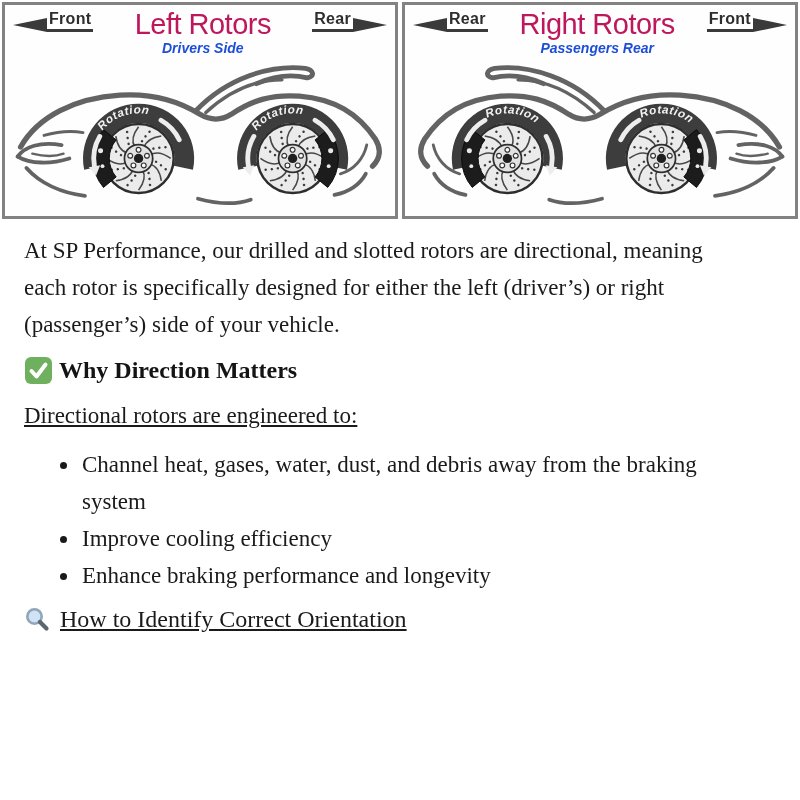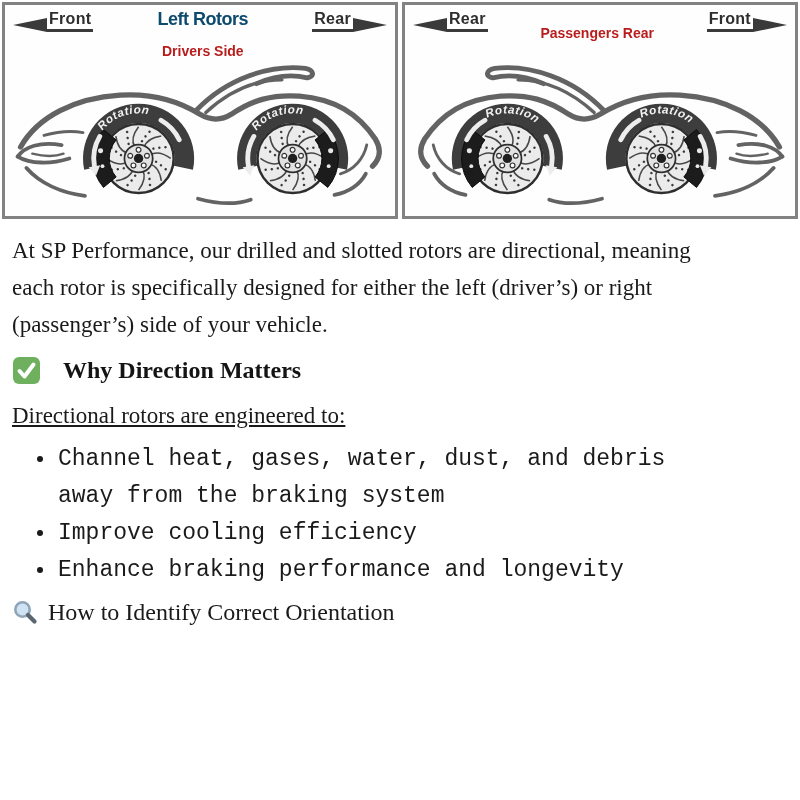--- a/index.html
+++ b/index.html
@@ -4,41 +4,41 @@
 <style>
   html,body{margin:0;padding:0;background:#fff;}
   body{width:800px;height:800px;overflow:hidden;font-family:"Liberation Serif",serif;color:#1a1a1a;}
 
   
   .figure{display:flex;gap:4px;padding:2px 2px 0 2px;box-sizing:border-box;width:800px;}
   .panel{flex:1;height:211px;border:3px solid #828282;position:relative;background:#fefefe;}
   .panel svg.scene{position:absolute;left:0;top:0;width:100%;height:100%;}
   .hdr{position:absolute;top:5px;left:8px;right:8px;display:flex;justify-content:space-between;align-items:flex-start;z-index:2;font-family:"Liberation Sans",sans-serif;}
   .titleblock{text-align:center;flex:1;}
-  .ptitle{font-size:18px;font-weight:bold;color:#0c4a6e;letter-spacing:-0.5px;line-height:1;}
-  .psub{font-size:14px;font-weight:bold;color:#b91c1c;margin-top:15px;}
+  .ptitle{font-size:29px;font-weight:normal;color:#be185d;letter-spacing:-0.5px;line-height:1;}
+  .psub{font-size:14px;font-weight:bold;font-style:italic;color:#1d4ed8;margin-top:1px;}
   .dirlabel{display:flex;align-items:flex-start;font-size:16px;font-weight:bold;color:#2e2e2e;}
   .dirtext{border-bottom:3px solid #3a3a3a;padding:0 2px 1px 2px;letter-spacing:0.3px;}
   .dirarrow{transform:translateY(7px);display:inline-block;line-height:0;}
   .dirarrow svg{display:block;}
   .rot{font-family:"Liberation Sans",sans-serif;font-size:12px;font-weight:bold;font-style:italic;fill:#f2f2f2;letter-spacing:0.6px;}
   .bodyline{stroke:#636363;fill:none;stroke-linecap:round;}
   .arch{fill:#3d3d3d;}
   .rotarrow path{stroke:#ededed;stroke-width:5;fill:none;stroke-linecap:round;}
   .rotarrow polygon{fill:#ededed;}
 
   
-  .content{padding:6px 30px 0 12px;}
+  .content{padding:6px 30px 0 24px;}
   .intro{font-size:23px;line-height:1.6;width:700px;margin:8px 0 0 0;}
-  .h2row{display:flex;align-items:center;gap:22px;margin:13px 0 13px 0;}
+  .h2row{display:flex;align-items:center;gap:6px;margin:13px 0 13px 0;}
   .h2row .htext{font-size:24px;font-weight:bold;color:#141414;}
   .lead{font-size:23px;line-height:1.6;margin:0 0 6px 0;text-decoration:underline;}
-  ul.blist{margin:0;padding-left:44px;width:700px;box-sizing:border-box;list-style:disc;font-family:Liberation Mono, monospace;}
+  ul.blist{margin:12px;padding-left:44px;width:700px;box-sizing:border-box;list-style:disc;}
   ul.blist li{font-size:23px;line-height:1.6;padding-left:2px;}
-  .h3row{display:flex;align-items:center;gap:9px;margin:11px 0 13px 0;}
+  .h3row{display:flex;align-items:center;gap:9px;margin:11px 0 13px 0;text-decoration:underline;}
   .h3row .htext{font-size:24px;font-weight:normal;color:#1a1a1a;}
   .emoji{display:inline-block;line-height:0;}
 </style>
 </head>
 <body>
 
 <div class="figure">
 
   <div class="panel">
     <div class="hdr">
@@ -184,20 +184,21 @@
     <div class="hdr">
       <span class="dirlabel">
         <span class="dirarrow">
             <svg width="34" height="16" viewBox="0 0 34 16">
               <polygon points="34,1 0,8 34,15" fill="#3a3a3a"></polygon>
             </svg>
           </span>
         <span class="dirtext">Rear</span>
       </span>
       <span class="titleblock">
+        <div class="ptitle">Right Rotors</div>
         <div class="psub">Passengers Rear</div>
       </span>
       <span class="dirlabel">
         <span class="dirtext">Front</span>
         <span class="dirarrow">
             <svg width="34" height="16" viewBox="0 0 34 16">
               <polygon points="0,1 34,8 0,15" fill="#3a3a3a"></polygon>
             </svg>
           </span>
       </span>

